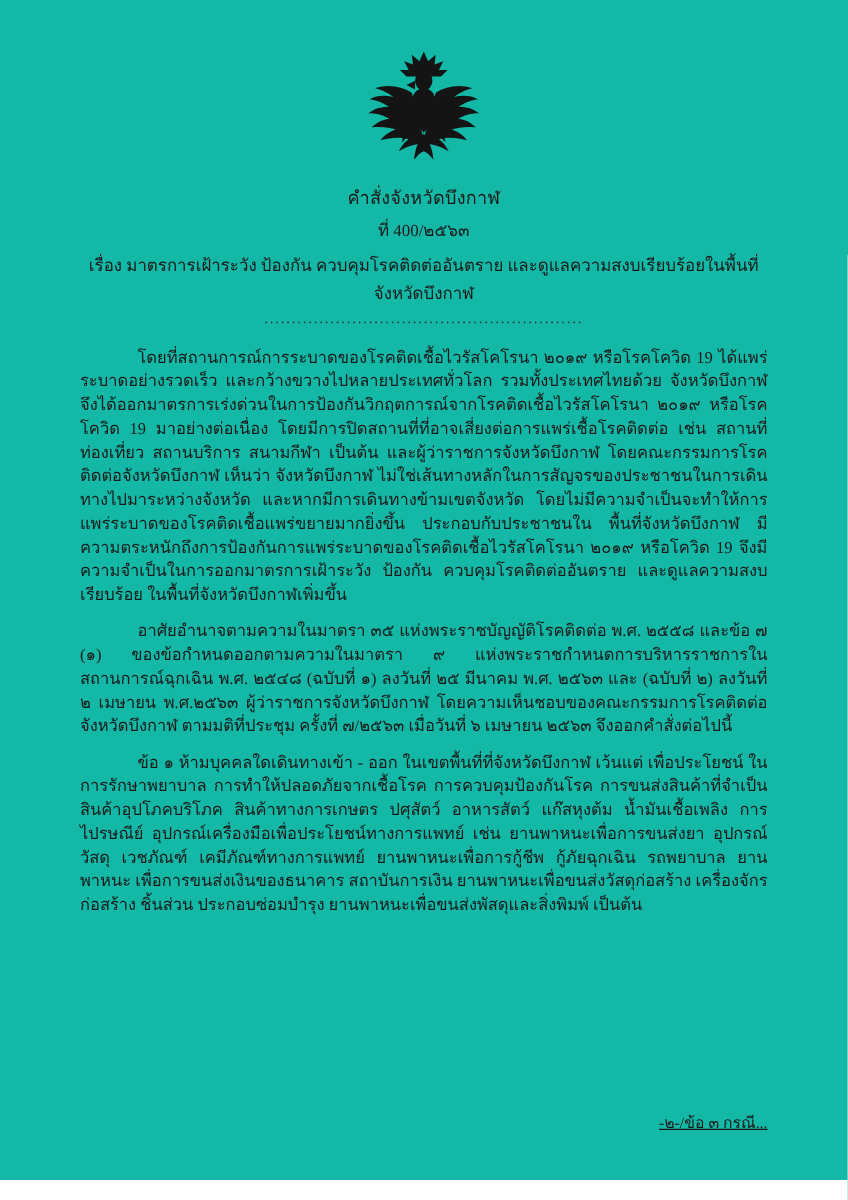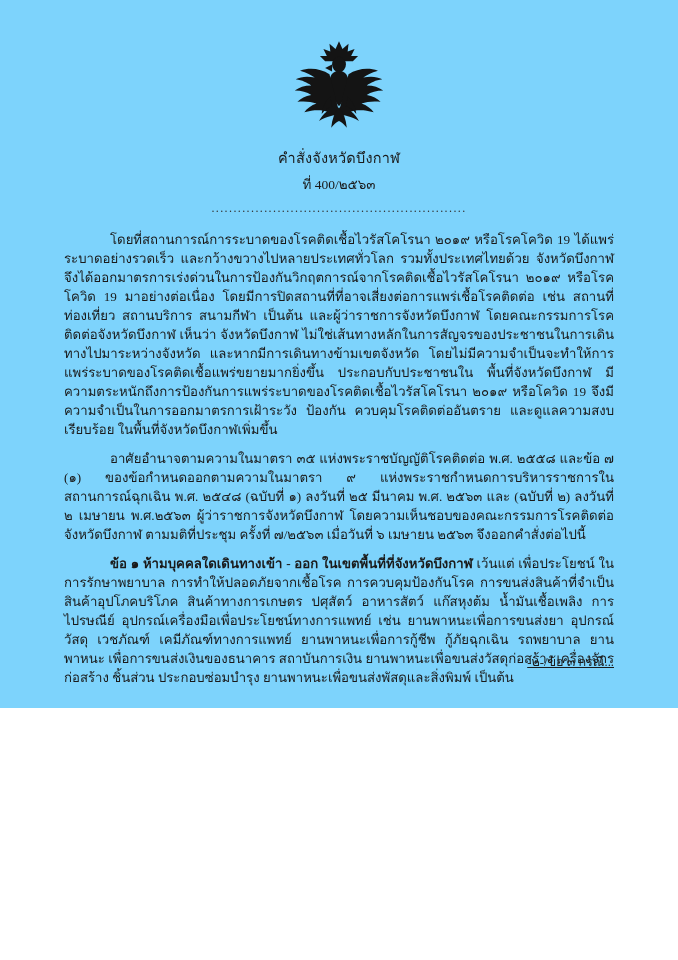--- a/index.html
+++ b/index.html
@@ -10,22 +10,22 @@
   body {
     width: 678px;
     height: 960px;
     font-family: "Liberation Serif", "DejaVu Serif", serif;
     color: #1a1a1a;
     overflow: hidden;
   }
   .page {
     position: relative;
     width: 678px;
-    height: 708px;
-    background: #7dd3fc;
+    height: 944px;
+    background: #14b8a6;
     box-sizing: border-box;
     padding: 30px 64px 24px 64px;
   }
   
   .emblem-wrap {
     display: flex;
     justify-content: center;
     align-items: flex-start;
     height: 108px;
     margin-top: 6px;
@@ -72,21 +72,21 @@
   }
   .para.indent::before {
     content: "";
     display: inline-block;
     width: 46px;
   }
   .para-gap {
     height: 8px;
   }
   .clause-head {
-    font-weight: bold;
+    font-weight: normal;
   }
   .footer {
     position: absolute;
     right: 64px;
     bottom: 36px;
     font-size: 12.6px;
     white-space: nowrap;
     text-decoration: underline;
   }
 </style>
@@ -114,20 +114,21 @@
 
         <path d="M50 70 c-6 5 -9 12 -10 20 c4-5 8-8 12-9z"></path>
         <path d="M70 70 c6 5 9 12 10 20 c-4-5 -8-8 -12-9z"></path>
       </g>
     </svg>
   </div>
 
   <div class="header-block">
     <div class="doc-title">คำสั่งจังหวัดบึงกาฬ</div>
     <div class="doc-number">ที่ 400/๒๕๖๓</div>
+    <div class="doc-subject">เรื่อง มาตรการเฝ้าระวัง ป้องกัน ควบคุมโรคติดต่ออันตราย และดูแลความสงบเรียบร้อยในพื้นที่จังหวัดบึงกาฬ</div>
     <div class="rule-dots">..........................................................</div>
   </div>
 
   <div class="body-text">
 
     <p class="para indent">โดยที่สถานการณ์การระบาดของโรคติดเชื้อไวรัสโคโรนา ๒๐๑๙ หรือโรคโควิด 19 ได้แพร่ระบาดอย่างรวดเร็ว และกว้างขวางไปหลายประเทศทั่วโลก รวมทั้งประเทศไทยด้วย จังหวัดบึงกาฬ จึงได้ออกมาตรการเร่งด่วนในการป้องกันวิกฤตการณ์จากโรคติดเชื้อไวรัสโคโรนา ๒๐๑๙ หรือโรคโควิด 19 มาอย่างต่อเนื่อง โดยมีการปิดสถานที่ที่อาจเสี่ยงต่อการแพร่เชื้อโรคติดต่อ เช่น สถานที่ท่องเที่ยว สถานบริการ สนามกีฬา เป็นต้น และผู้ว่าราชการจังหวัดบึงกาฬ โดยคณะกรรมการโรคติดต่อจังหวัดบึงกาฬ เห็นว่า จังหวัดบึงกาฬ ไม่ใช่เส้นทางหลักในการสัญจรของประชาชนในการเดินทางไปมาระหว่างจังหวัด และหากมีการเดินทางข้ามเขตจังหวัด โดยไม่มีความจำเป็นจะทำให้การแพร่ระบาดของโรคติดเชื้อแพร่ขยายมากยิ่งขึ้น ประกอบกับประชาชนใน พื้นที่จังหวัดบึงกาฬ มีความตระหนักถึงการป้องกันการแพร่ระบาดของโรคติดเชื้อไวรัสโคโรนา ๒๐๑๙ หรือโควิด 19 จึงมีความจำเป็นในการออกมาตรการเฝ้าระวัง ป้องกัน ควบคุมโรคติดต่ออันตราย และดูแลความสงบเรียบร้อย ในพื้นที่จังหวัดบึงกาฬเพิ่มขึ้น</p>
 
     <div class="para-gap"></div>
 
     <p class="para indent">อาศัยอำนาจตามความในมาตรา ๓๕ แห่งพระราชบัญญัติโรคติดต่อ พ.ศ. ๒๕๕๘ และข้อ ๗ (๑) ของข้อกำหนดออกตามความในมาตรา ๙ แห่งพระราชกำหนดการบริหารราชการในสถานการณ์ฉุกเฉิน พ.ศ. ๒๕๔๘ (ฉบับที่ ๑) ลงวันที่ ๒๕ มีนาคม พ.ศ. ๒๕๖๓ และ (ฉบับที่ ๒) ลงวันที่ ๒ เมษายน พ.ศ.๒๕๖๓ ผู้ว่าราชการจังหวัดบึงกาฬ โดยความเห็นชอบของคณะกรรมการโรคติดต่อจังหวัดบึงกาฬ ตามมติที่ประชุม ครั้งที่ ๗/๒๕๖๓ เมื่อวันที่ ๖ เมษายน ๒๕๖๓ จึงออกคำสั่งต่อไปนี้</p>

